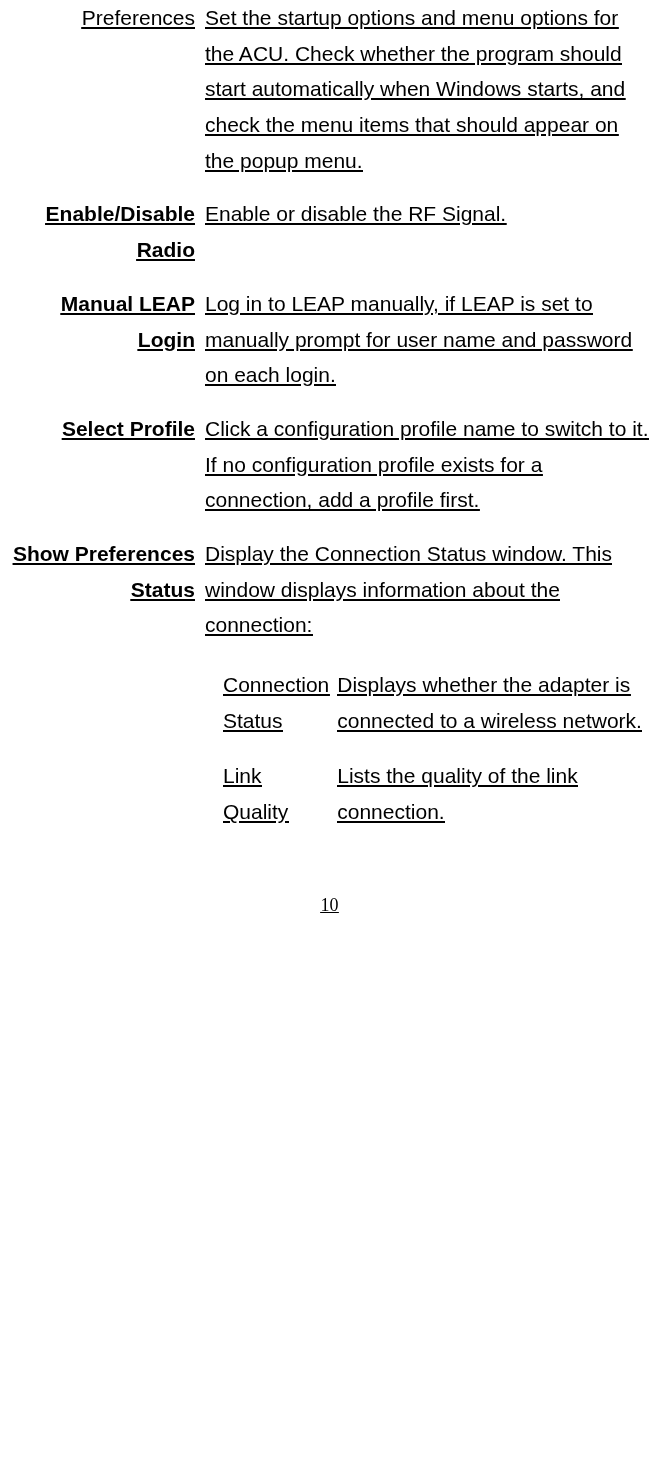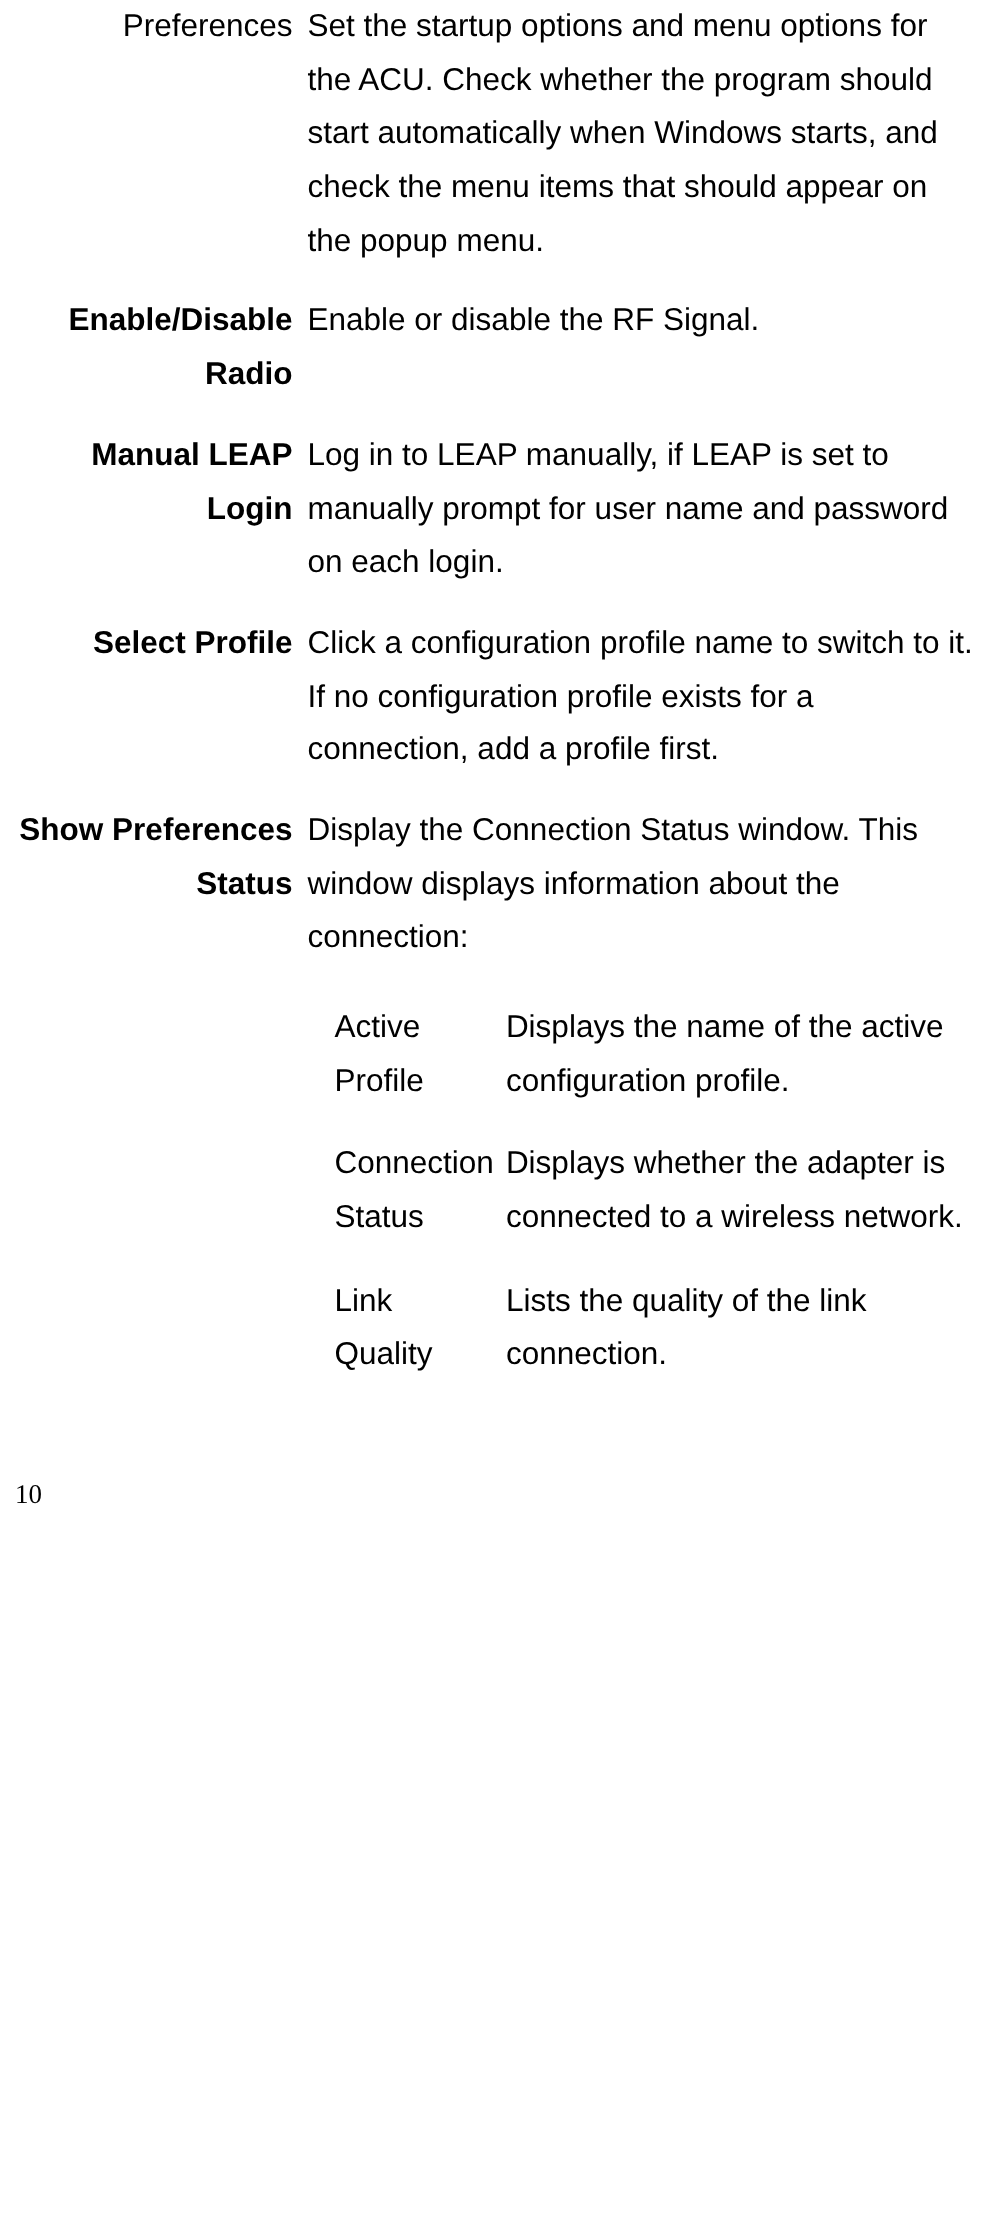--- a/index.html
+++ b/index.html
@@ -1,15 +1,15 @@
 <!DOCTYPE html>
 <html><head>
   <meta charset="utf-8">
   <style>
-    * { margin: 0; padding: 0; box-sizing: border-box; }
+    * { margin: 0; padding: 0; box-sizing: border-box; text-decoration: underline; }
     body {
       font-family: Arial, Helvetica, sans-serif;
       font-size: 21px;
       line-height: 1.7;
       color: #000;
       background: #fff;
       width: 667px;
       padding: 0 18px 35px 10px;
     }
     .main-table {
@@ -46,20 +46,21 @@
     .sub-label {
       width: 130px;
       padding-left: 18px;
       padding-right: 8px;
       font-weight: normal;
     }
     .sub-desc {
       text-align: left;
     }
     .page-num {
+      text-align: center;
       font-family: 'Times New Roman', serif;
       font-size: 18px;
       margin-top: 50px;
     }
   </style>
 </head>
 <body>
 
 <table class="main-table">
   <tbody>
@@ -79,24 +80,20 @@
       <td class="label-cell bold">Select Profile</td>
       <td class="desc-cell">Click a configuration profile name to switch to it. If no configuration profile exists for a connection, add a profile first.</td>
     </tr>
     <tr>
       <td class="label-cell bold">Show Preferences Status</td>
       <td class="desc-cell">
         <span>Display the Connection Status window.   This window displays information about the connection:</span>
         <table class="sub-table">
           <tbody>
             <tr>
-              <td class="sub-label">Active Profile</td>
-              <td class="sub-desc">Displays the name of the active configuration profile.</td>
-            </tr>
-            <tr>
               <td class="sub-label">Connection Status</td>
               <td class="sub-desc">Displays whether the adapter is connected to a wireless network.</td>
             </tr>
             <tr>
               <td class="sub-label">Link Quality</td>
               <td class="sub-desc">Lists the quality of the link connection.</td>
             </tr>
           </tbody>
         </table>
       </td>

